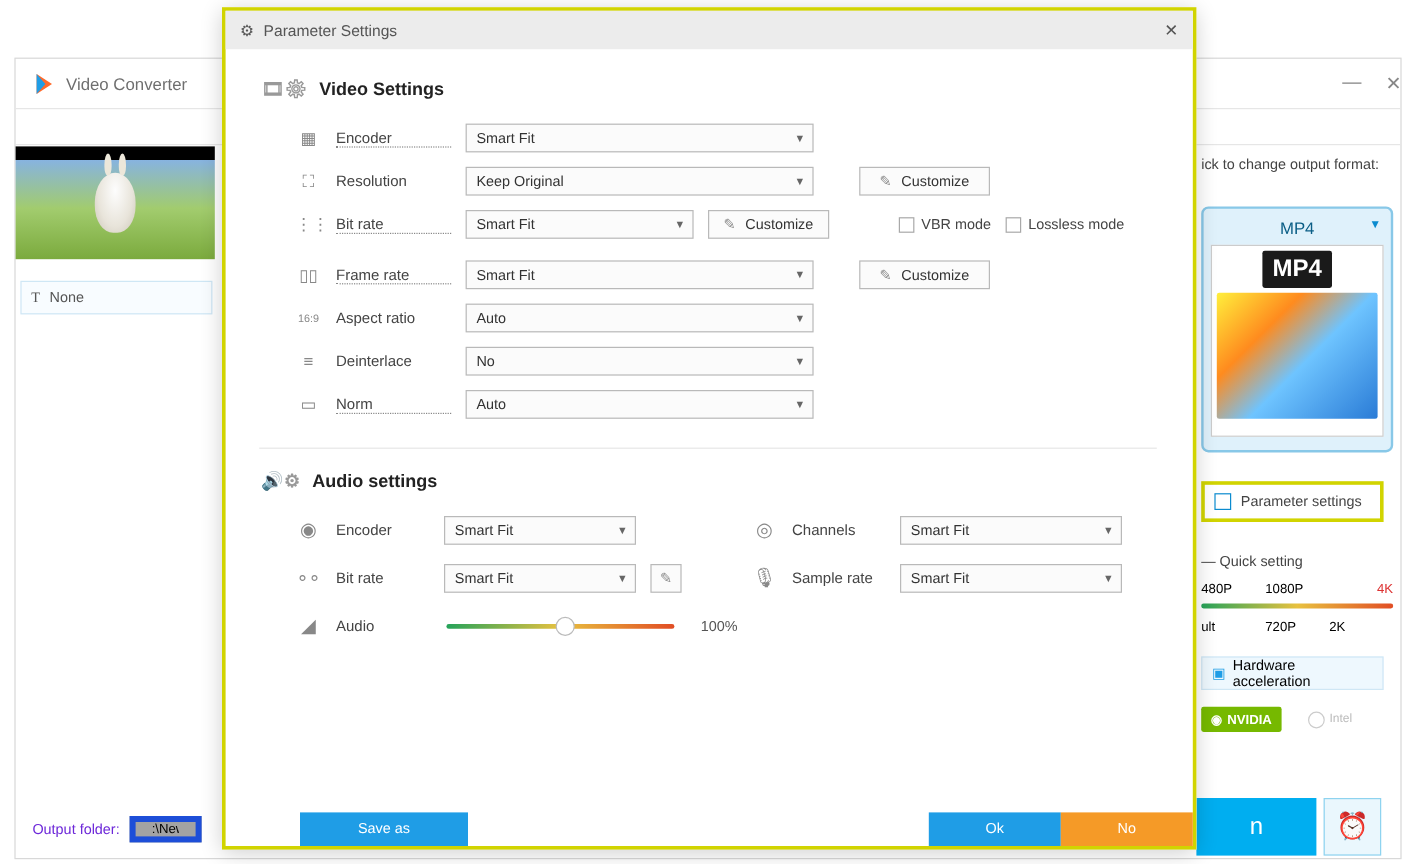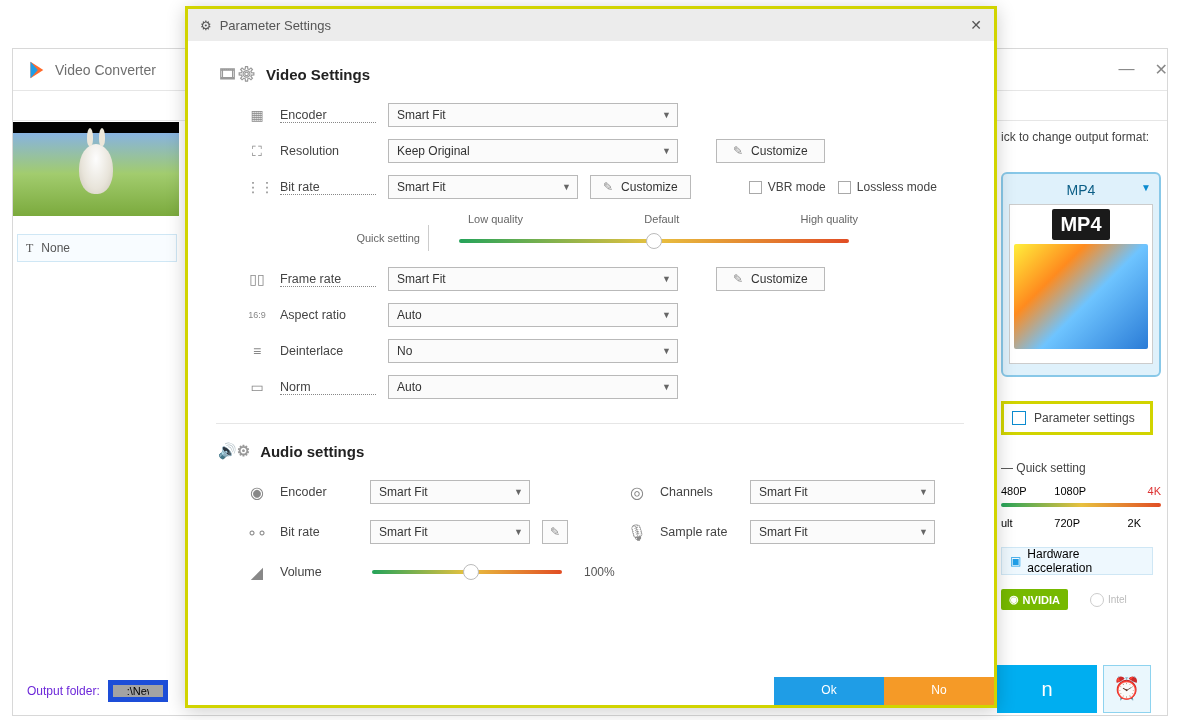--- a/index.html
+++ b/index.html
@@ -146,21 +146,21 @@
     <div class="quick-label">— <span>Quick setting</span></div>
     <div class="quick-table">
       <span>480P</span>
       <span>1080P</span>
       <span style="text-align:right;color:#d33">4K</span>
     </div>
     <div class="quick-ruler"></div>
     <div class="quick-table">
       <span>ult</span>
       <span>720P</span>
-      <span style="text-align:center">2K</span>
+      <span style="text-align:left">2K</span>
     </div>
     <div class="hw-row">
       <span style="color:#1f9de6;margin-right:6px">▣</span>
       <span>Hardware acceleration</span>
     </div>
     <div class="gpu-badges">
       <span class="nvidia-badge">
           <span>◉</span>
           <span>NVIDIA</span>
         </span>
@@ -247,37 +247,20 @@
       <label class="chk">
           <span class="box"></span>
           <span class="ul">VBR mode</span>
         </label>
       <label class="chk">
           <span class="box"></span>
           <span class="ul">Lossless mode</span>
         </label>
     </div>
 
-    <div class="quality-area">
-      <div style="display:flex; align-items:flex-end; gap:0;">
-        <div style="width:90px"></div>
-        <div class="quality-labels">
-          <span>Low quality</span>
-          <span>Default</span>
-          <span>High quality</span>
-        </div>
-      </div>
-      <div style="display:flex; align-items:center;">
-        <span class="qs-label" style="width:90px; text-align:right; padding-right:8px">Quick setting</span>
-        <div style="border-left:1px solid #ccc; height:26px; margin-right:30px"></div>
-        <div class="quality-track" style="margin-left:0">
-            <div class="quality-thumb"></div>
-          </div>
-      </div>
-    </div>
 
     <div class="row" style="margin-top:6px">
       <span class="ricon">▯▯</span>
       <span class="rlabel dotted-ul">Frame rate</span>
       <div class="select w290">
           <span>Smart Fit</span>
         </div>
       <div style="width:14px"></div>
       <div class="cust-btn">
           <span class="pencil">✎</span>
@@ -343,28 +326,29 @@
       </div>
       <div class="arow">
         <span class="ricon">🎙</span>
         <span class="rlabel">Sample rate</span>
         <div class="select w185">
             <span>Smart Fit</span>
           </div>
       </div>
       <div class="arow">
         <span class="ricon">◢</span>
-        <span class="rlabel">Volume</span>
+        <span class="rlabel">Audio</span>
         <div class="vol-track">
             <div class="vol-thumb"></div>
           </div>
         <span style="font-size:12px;color:#555;margin-left:10px">100%</span>
       </div>
     </div>
 
   </div>
   <div class="modal-footer">
     <div style="width:62px"></div>
+    <div class="fbtn f-save" style="flex:0 0 140px">Save as</div>
     <div class="f-gap"></div>
     <div class="fbtn f-ok" style="flex:0 0 110px">Ok</div>
     <div class="fbtn f-no" style="flex:0 0 110px">No</div>
   </div>
 </div>
 
 </body></html>

